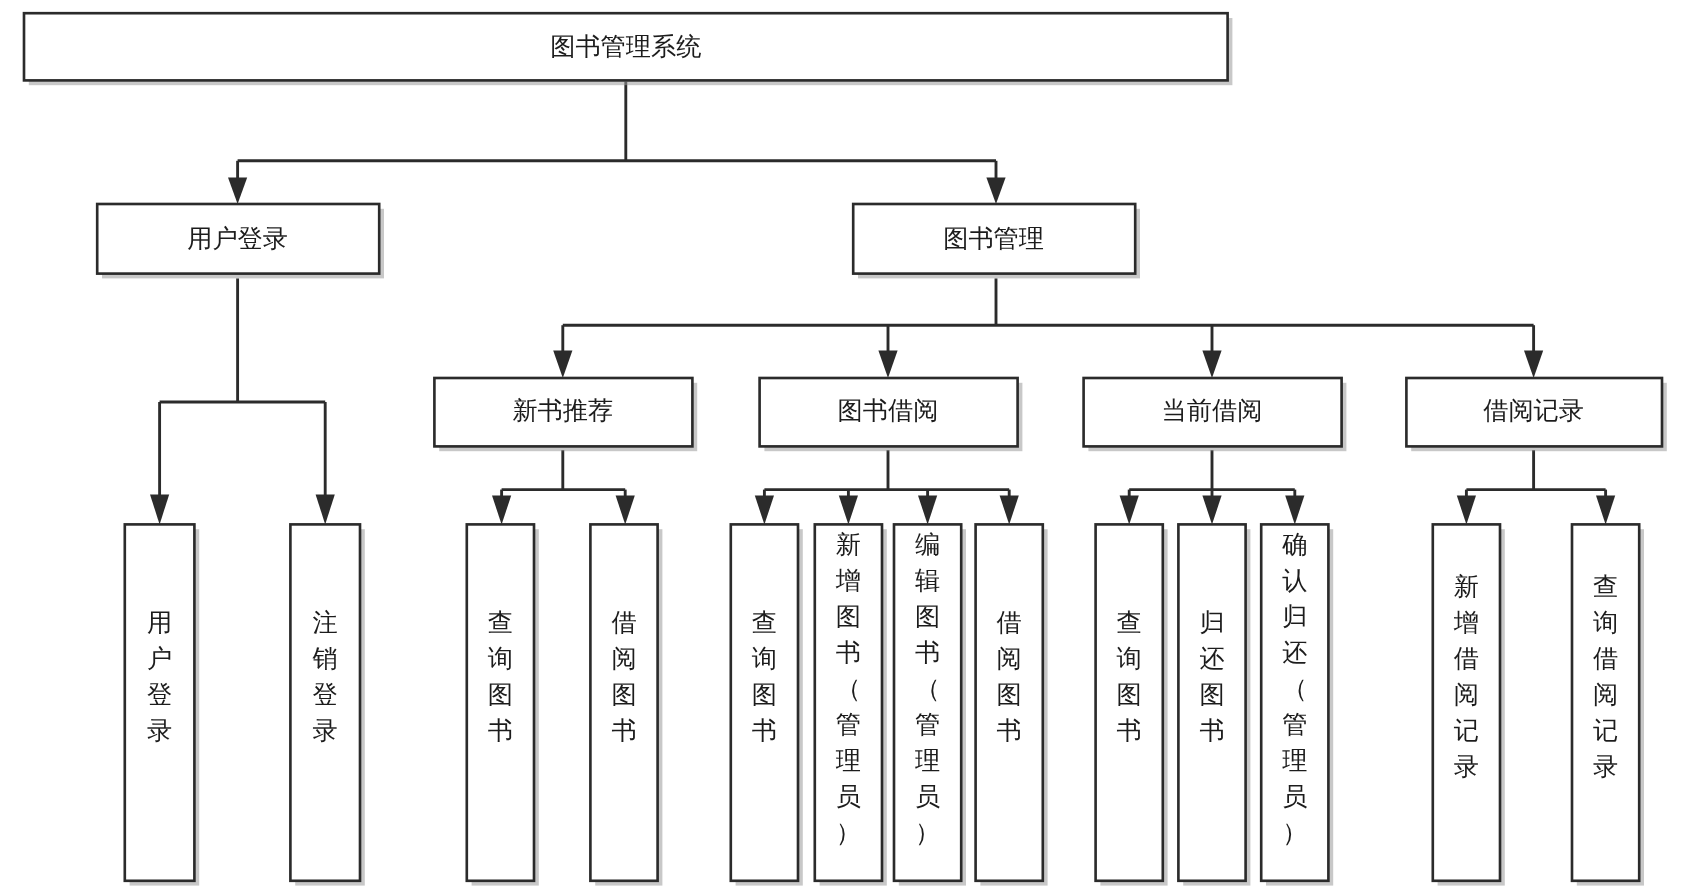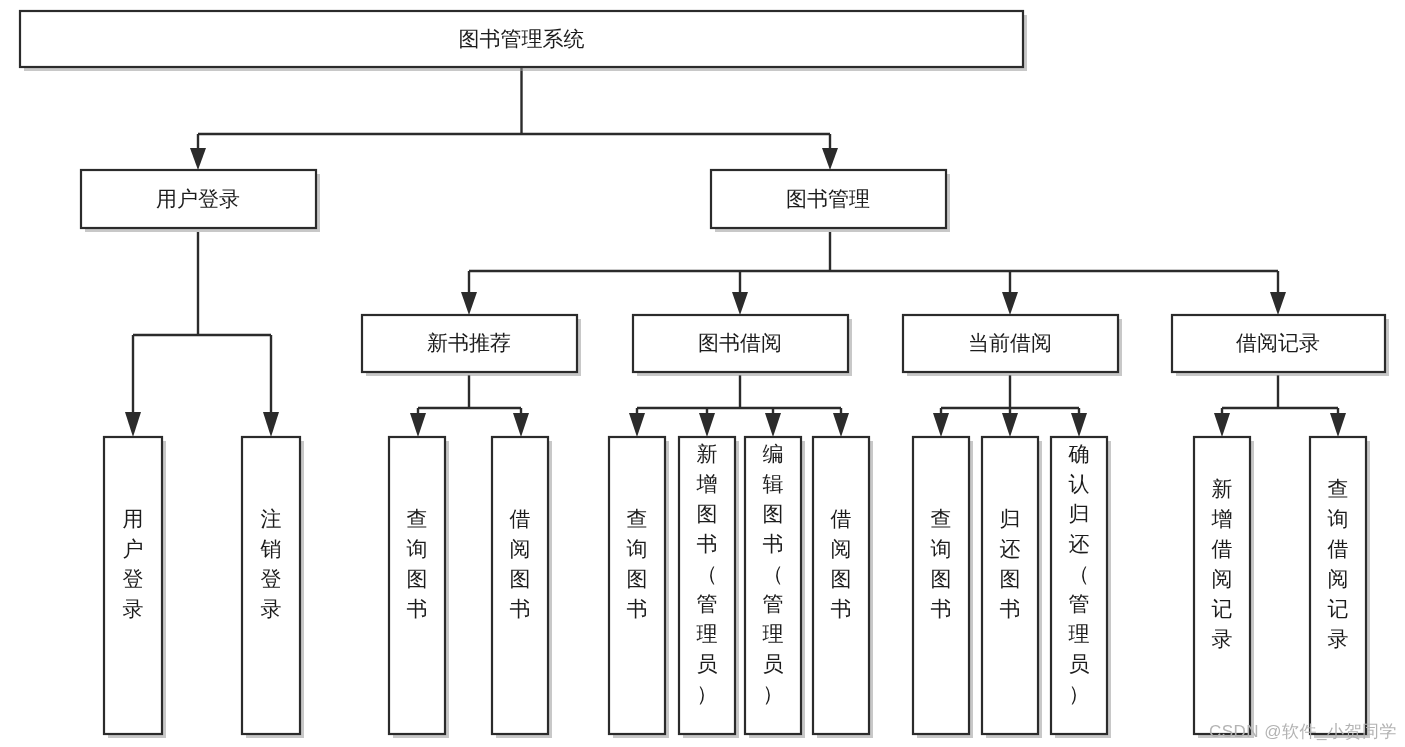--- a/index.html
+++ b/index.html
@@ -264,15 +264,14 @@
     </g>
 
     <g>
       <rect class="node-shadow" x="1314" y="441" width="56" height="297"></rect>
       <rect class="node-box" x="1310" y="437" width="56" height="297"></rect>
       <text class="leaf-label-v" x="1338" y="490"><tspan x="1338" y="490" dominant-baseline="middle">查</tspan><tspan x="1338" y="520" dominant-baseline="middle">询</tspan><tspan x="1338" y="550" dominant-baseline="middle">借</tspan><tspan x="1338" y="580" dominant-baseline="middle">阅</tspan><tspan x="1338" y="610" dominant-baseline="middle">记</tspan><tspan x="1338" y="640" dominant-baseline="middle">录</tspan></text>
     </g>
 
   </svg>
 
-  <div class="watermark-text">CSDN @软件_小贺同学</div>
 
 </div>
 
 </body></html>

